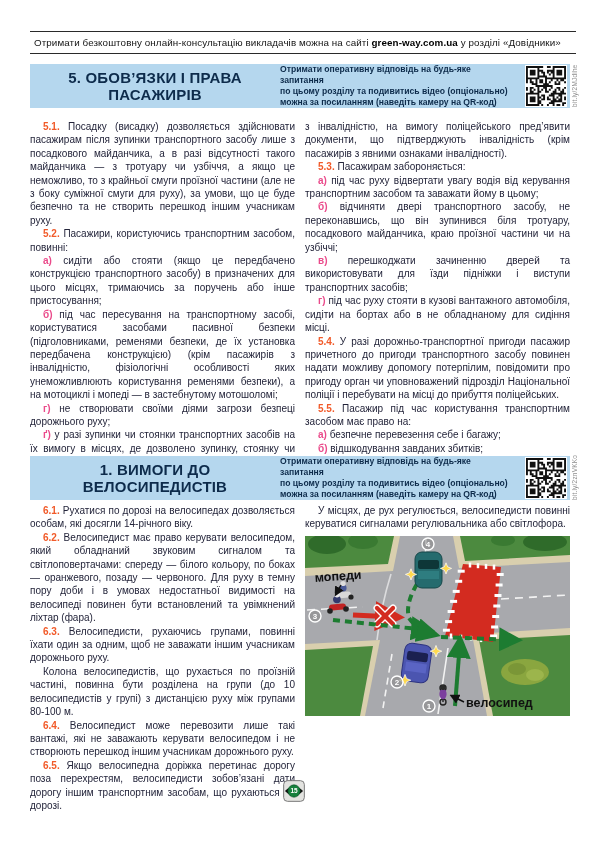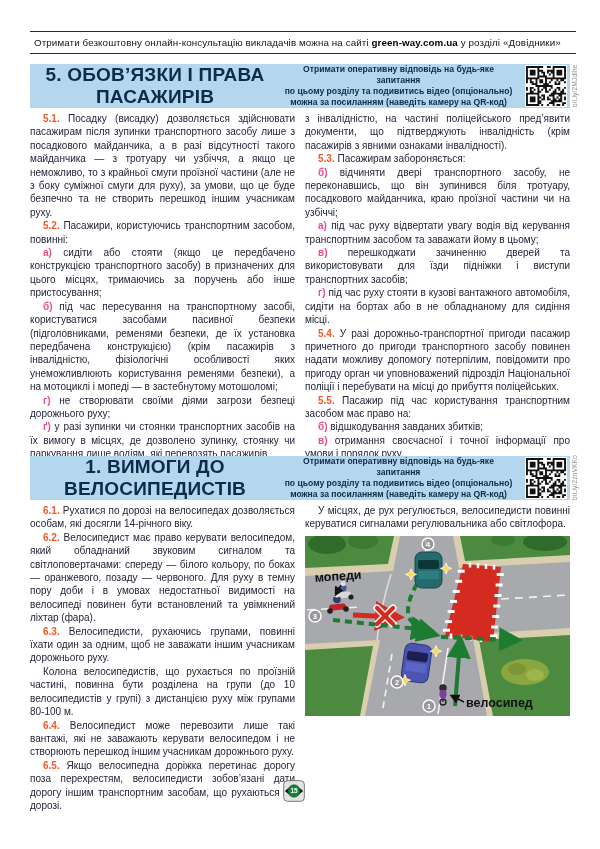--- a/index.html
+++ b/index.html
@@ -13,25 +13,25 @@
     border-top:1.5px solid #2a2a2a;border-bottom:1.5px solid #2a2a2a;
     font-size:9.8px;padding:5px 2px 5px 4px;color:#141414;letter-spacing:.1px;
   }
   .topnote b{color:#000;margin-top:12px;}
   
   .secbar{
     position:absolute;left:30px;width:540px;height:44px;background:#b5d7ee;
     display:flex;align-items:center;
   }
   .sec-title{
-    width:250px;text-align:center;font-size:19px;font-weight:bold;color:#0d2b4b;
+    width:250px;text-align:center;font-size:15px;font-weight:bold;color:#0d2b4b;
     letter-spacing:.2px;flex:0 0 250px;
   }
   .sec-info{
-    flex:1;text-align:center;font-size:8.6px;line-height:11px;font-weight:bold;color:#0d2b4b;
+    flex:1;font-size:8.6px;line-height:11px;font-weight:bold;color:#0d2b4b;
     padding-right:8px;
   }
   .qr{
     flex:0 0 40px;width:40px;height:40px;background:#fff;padding:1px;margin-right:3px;
   }
   .qr svg{width:100%;height:100%;display:block;}
   .qr-caption{
     position:absolute;left:571px;width:10px;height:44px;
     writing-mode:vertical-rl;transform:rotate(180deg);
     font-size:6.5px;color:#8d8d8d;text-align:center;letter-spacing:.2px;
@@ -69,38 +69,39 @@
     <div>можна за посиланням (наведіть камеру на QR-код)</div>
   </div>
   <div class="qr">
       <svg viewBox="0 0 21 21">
         <path d="M0 0h1v1h-1zM0 1h1v1h-1zM0 2h1v1h-1zM0 3h1v1h-1zM0 4h1v1h-1zM0 5h1v1h-1zM0 6h1v1h-1zM0 7h1v1h-1zM0 8h1v1h-1zM0 11h1v1h-1zM0 12h1v1h-1zM0 14h1v1h-1zM0 15h1v1h-1zM0 16h1v1h-1zM0 17h1v1h-1zM0 18h1v1h-1zM0 19h1v1h-1zM0 20h1v1h-1zM1 0h1v1h-1zM1 6h1v1h-1zM1 14h1v1h-1zM1 20h1v1h-1zM2 0h1v1h-1zM2 2h1v1h-1zM2 3h1v1h-1zM2 4h1v1h-1zM2 6h1v1h-1zM2 7h1v1h-1zM2 8h1v1h-1zM2 11h1v1h-1zM2 12h1v1h-1zM2 13h1v1h-1zM2 14h1v1h-1zM2 16h1v1h-1zM2 17h1v1h-1zM2 18h1v1h-1zM2 20h1v1h-1zM3 0h1v1h-1zM3 2h1v1h-1zM3 3h1v1h-1zM3 4h1v1h-1zM3 6h1v1h-1zM3 8h1v1h-1zM3 9h1v1h-1zM3 11h1v1h-1zM3 13h1v1h-1zM3 14h1v1h-1zM3 16h1v1h-1zM3 17h1v1h-1zM3 18h1v1h-1zM3 20h1v1h-1zM4 0h1v1h-1zM4 2h1v1h-1zM4 3h1v1h-1zM4 4h1v1h-1zM4 6h1v1h-1zM4 9h1v1h-1zM4 12h1v1h-1zM4 14h1v1h-1zM4 16h1v1h-1zM4 17h1v1h-1zM4 18h1v1h-1zM4 20h1v1h-1zM5 0h1v1h-1zM5 6h1v1h-1zM5 7h1v1h-1zM5 8h1v1h-1zM5 9h1v1h-1zM5 10h1v1h-1zM5 14h1v1h-1zM5 20h1v1h-1zM6 0h1v1h-1zM6 1h1v1h-1zM6 2h1v1h-1zM6 3h1v1h-1zM6 4h1v1h-1zM6 5h1v1h-1zM6 6h1v1h-1zM6 10h1v1h-1zM6 11h1v1h-1zM6 12h1v1h-1zM6 13h1v1h-1zM6 14h1v1h-1zM6 15h1v1h-1zM6 16h1v1h-1zM6 17h1v1h-1zM6 18h1v1h-1zM6 19h1v1h-1zM6 20h1v1h-1zM7 0h1v1h-1zM7 2h1v1h-1zM7 5h1v1h-1zM7 7h1v1h-1zM7 8h1v1h-1zM7 10h1v1h-1zM7 13h1v1h-1zM7 16h1v1h-1zM7 18h1v1h-1zM7 19h1v1h-1zM8 0h1v1h-1zM8 2h1v1h-1zM8 3h1v1h-1zM8 5h1v1h-1zM8 7h1v1h-1zM8 8h1v1h-1zM8 10h1v1h-1zM8 12h1v1h-1zM8 15h1v1h-1zM8 17h1v1h-1zM8 20h1v1h-1zM9 3h1v1h-1zM9 4h1v1h-1zM9 5h1v1h-1zM9 9h1v1h-1zM9 10h1v1h-1zM9 11h1v1h-1zM9 15h1v1h-1zM9 16h1v1h-1zM9 17h1v1h-1zM10 5h1v1h-1zM10 6h1v1h-1zM10 7h1v1h-1zM10 8h1v1h-1zM10 9h1v1h-1zM10 10h1v1h-1zM10 11h1v1h-1zM10 12h1v1h-1zM10 13h1v1h-1zM11 0h1v1h-1zM11 2h1v1h-1zM11 3h1v1h-1zM11 6h1v1h-1zM11 9h1v1h-1zM11 10h1v1h-1zM11 13h1v1h-1zM11 16h1v1h-1zM11 17h1v1h-1zM11 20h1v1h-1zM12 0h1v1h-1zM12 2h1v1h-1zM12 4h1v1h-1zM12 6h1v1h-1zM12 8h1v1h-1zM12 10h1v1h-1zM12 12h1v1h-1zM12 15h1v1h-1zM12 17h1v1h-1zM12 19h1v1h-1zM13 2h1v1h-1zM13 3h1v1h-1zM13 6h1v1h-1zM13 7h1v1h-1zM13 10h1v1h-1zM13 11h1v1h-1zM13 14h1v1h-1zM13 15h1v1h-1zM13 18h1v1h-1zM13 19h1v1h-1zM14 0h1v1h-1zM14 1h1v1h-1zM14 2h1v1h-1zM14 3h1v1h-1zM14 4h1v1h-1zM14 5h1v1h-1zM14 6h1v1h-1zM14 13h1v1h-1zM14 14h1v1h-1zM14 15h1v1h-1zM14 16h1v1h-1zM14 17h1v1h-1zM14 18h1v1h-1zM14 19h1v1h-1zM14 20h1v1h-1zM15 0h1v1h-1zM15 6h1v1h-1zM15 8h1v1h-1zM15 9h1v1h-1zM15 12h1v1h-1zM15 13h1v1h-1zM15 14h1v1h-1zM15 17h1v1h-1zM15 18h1v1h-1zM16 0h1v1h-1zM16 2h1v1h-1zM16 3h1v1h-1zM16 4h1v1h-1zM16 6h1v1h-1zM16 7h1v1h-1zM16 9h1v1h-1zM16 11h1v1h-1zM16 14h1v1h-1zM16 16h1v1h-1zM16 18h1v1h-1zM16 20h1v1h-1zM17 0h1v1h-1zM17 2h1v1h-1zM17 3h1v1h-1zM17 4h1v1h-1zM17 6h1v1h-1zM17 8h1v1h-1zM17 9h1v1h-1zM17 11h1v1h-1zM17 12h1v1h-1zM17 14h1v1h-1zM17 15h1v1h-1zM17 17h1v1h-1zM17 18h1v1h-1zM17 20h1v1h-1zM18 0h1v1h-1zM18 2h1v1h-1zM18 3h1v1h-1zM18 4h1v1h-1zM18 6h1v1h-1zM18 7h1v1h-1zM18 13h1v1h-1zM18 14h1v1h-1zM18 15h1v1h-1zM18 16h1v1h-1zM18 17h1v1h-1zM18 18h1v1h-1zM19 0h1v1h-1zM19 6h1v1h-1zM19 7h1v1h-1zM19 12h1v1h-1zM19 13h1v1h-1zM19 14h1v1h-1zM19 19h1v1h-1zM19 20h1v1h-1zM20 0h1v1h-1zM20 1h1v1h-1zM20 2h1v1h-1zM20 3h1v1h-1zM20 4h1v1h-1zM20 5h1v1h-1zM20 6h1v1h-1zM20 8h1v1h-1zM20 11h1v1h-1zM20 14h1v1h-1zM20 16h1v1h-1zM20 17h1v1h-1zM20 19h1v1h-1z" fill="#111"></path>
       </svg>
     </div>
 </div>
 <div class="qr-caption" style="top:64px">bit.ly/2MJdihe</div>
 
-<div class="cols" style="top:112px;height:340px">
+<div class="cols" style="top:120px;height:340px">
   <div class="col">
       <p><span class="marker num">5.1. </span>Посадку (висадку) дозволяється здійснювати пасажирам після зупинки транспортного засобу лише з посадкового майданчика, а в разі відсутності такого майданчика — з тротуару чи узбіччя, а якщо це неможливо, то з крайньої смуги проїзної частини (але не з боку суміжної смуги для руху), за умови, що це буде безпечно та не створить перешкод іншим учасникам руху.</p>
       <p><span class="marker num">5.2. </span>Пасажири, користуючись транспортним засобом, повинні:</p>
       <p><span class="marker letter">а) </span>сидіти або стояти (якщо це передбачено конструкцією транспортного засобу) в призначених для цього місцях, тримаючись за поручень або інше пристосування;</p>
       <p><span class="marker letter">б) </span>під час пересування на транспортному засобі, користуватися засобами пасивної безпеки (підголовниками, ременями безпеки, де їх установка передбачена конструкцією) (крім пасажирів з інвалідністю, фізіологічні особливості яких унеможливлюють користування ременями безпеки), а на мотоциклі і мопеді — в застебнутому мотошоломі;</p>
       <p><span class="marker letter">г) </span>не створювати своїми діями загрози безпеці дорожнього руху;</p>
       <p><span class="marker letter">ґ) </span>у разі зупинки чи стоянки транспортних засобів на їх вимогу в місцях, де дозволено зупинку, стоянку чи паркування лише водіям, які перевозять пасажирів</p>
     </div>
   <div class="col">
-      <p class="cont">з інвалідністю, на частині поліцейського пред’явити документи, що підтверджують інвалідність (крім пасажирів з явними ознаками інвалідності).</p>
+      <p class="cont">з інвалідністю, на вимогу поліцейського пред’явити документи, що підтверджують інвалідність (крім пасажирів з явними ознаками інвалідності).</p>
       <p><span class="marker num">5.3. </span>Пасажирам забороняється:</p>
+      <p><span class="marker letter">а) </span>під час руху відвертати увагу водія від керування транспортним засобом та заважати йому в цьому;</p>
       <p><span class="marker letter">б) </span>відчиняти двері транспортного засобу, не переконавшись, що він зупинився біля тротуару, посадкового майданчика, краю проїзної частини чи на узбіччі;</p>
-      <p><span class="marker letter">а) </span>під час руху відвертати увагу водія від керування транспортним засобом та заважати йому в цьому;</p>
       <p><span class="marker letter">в) </span>перешкоджати зачиненню дверей та використовувати для їзди підніжки і виступи транспортних засобів;</p>
       <p><span class="marker letter">г) </span>під час руху стояти в кузові вантажного автомобіля, сидіти на бортах або в не обладнаному для сидіння місці.</p>
       <p><span class="marker num">5.4. </span>У разі дорожньо-транспортної пригоди пасажир причетного до пригоди транспортного засобу повинен надати можливу допомогу потерпілим, повідомити про пригоду орган чи уповноважений підрозділ Національної поліції і перебувати на місці до прибуття поліцейських.</p>
       <p><span class="marker num">5.5. </span>Пасажир під час користування транспортним засобом має право на:</p>
+      <p><span class="marker letter">а) </span>безпечне перевезення себе і багажу;</p>
       <p><span class="marker letter">б) </span>відшкодування завданих збитків;</p>
       <p><span class="marker letter">в) </span>отримання своєчасної і точної інформації про умови і порядок руху.</p>
     </div>
 </div>
 
 <div class="secbar" style="top:456px">
   <div class="sec-title">1. ВИМОГИ ДО ВЕЛОСИПЕДИСТІВ</div>
   <div class="sec-info">
     <div>Отримати оперативну відповідь на будь-яке запитання</div>
     <div>по цьому розділу та подивитись відео (опціонально)</div>

